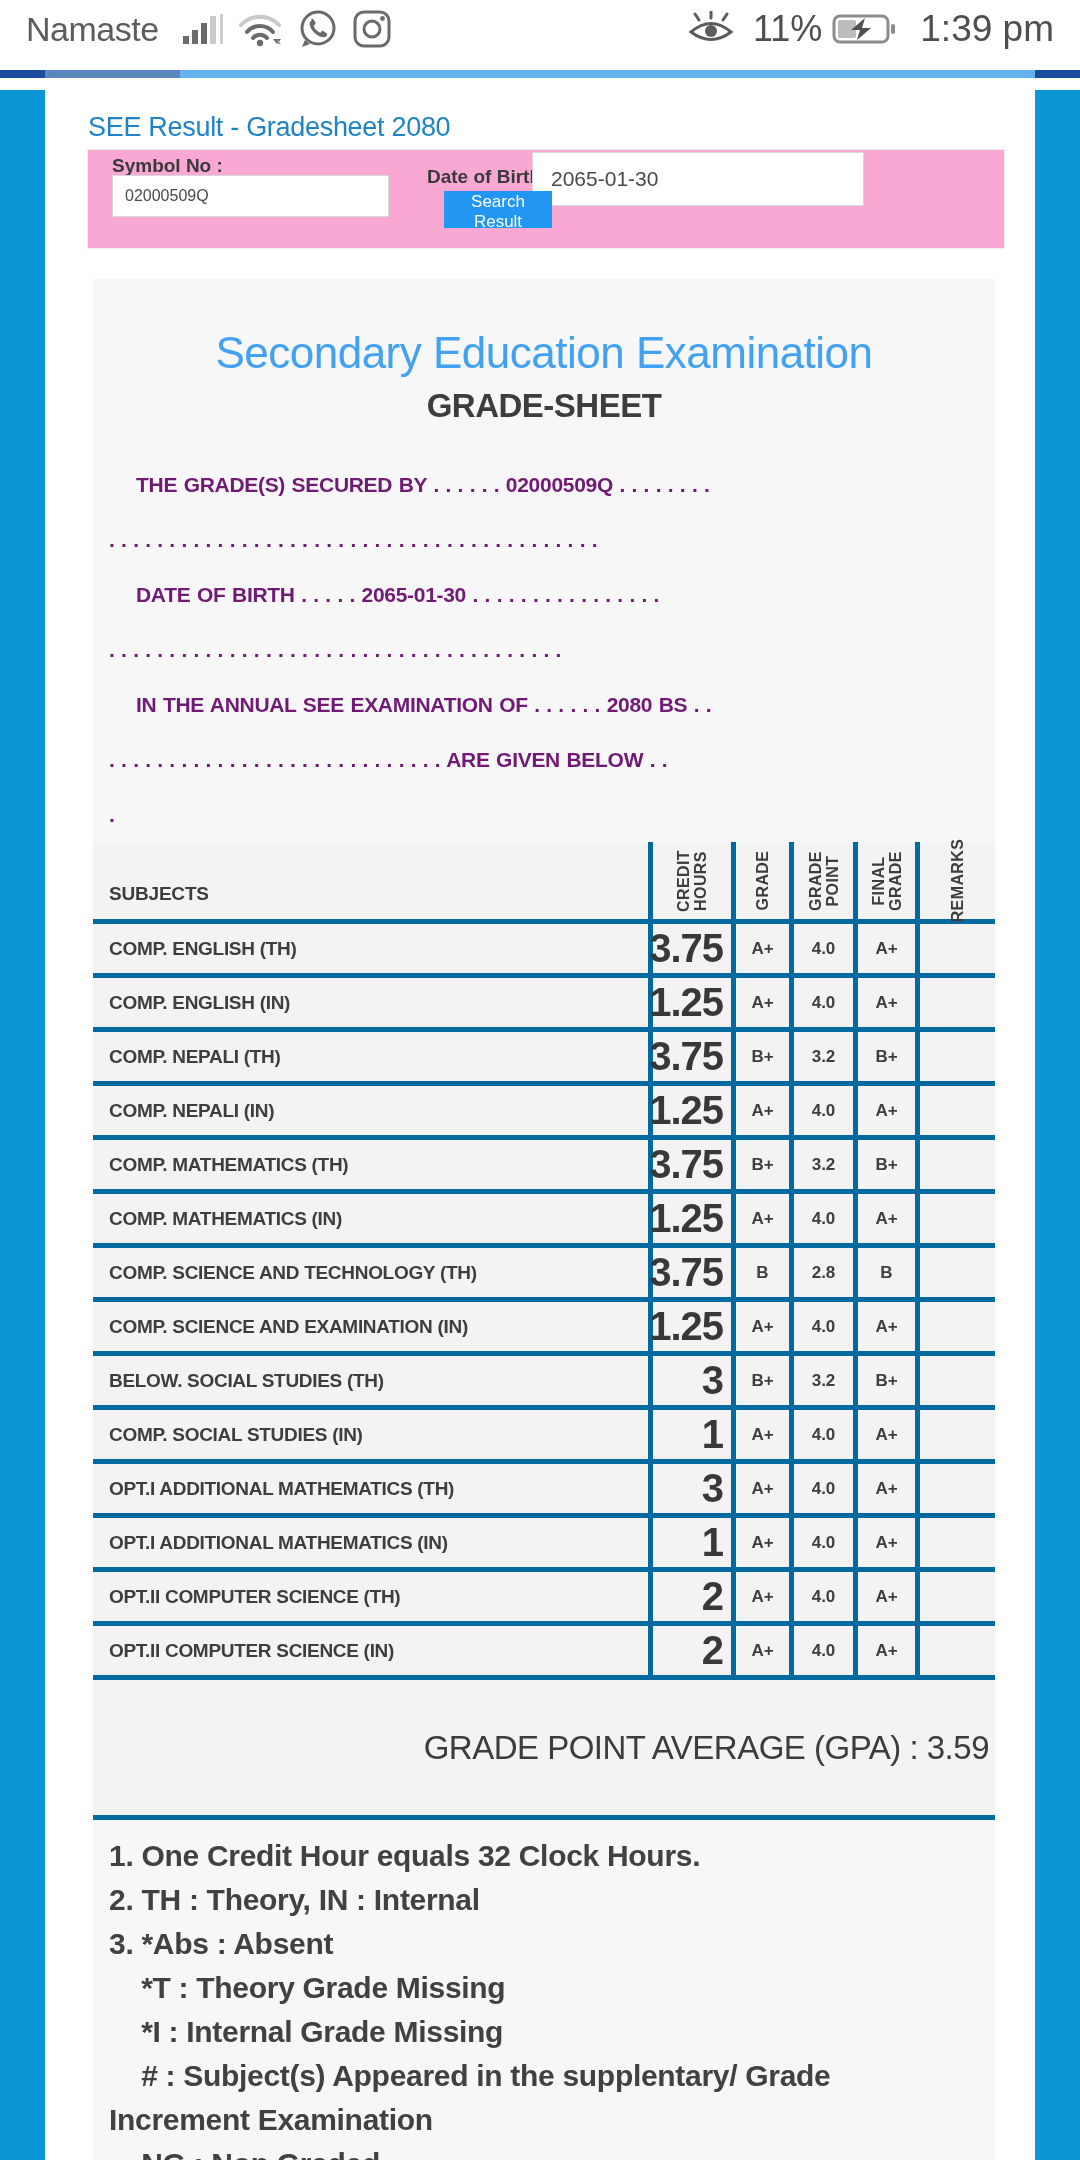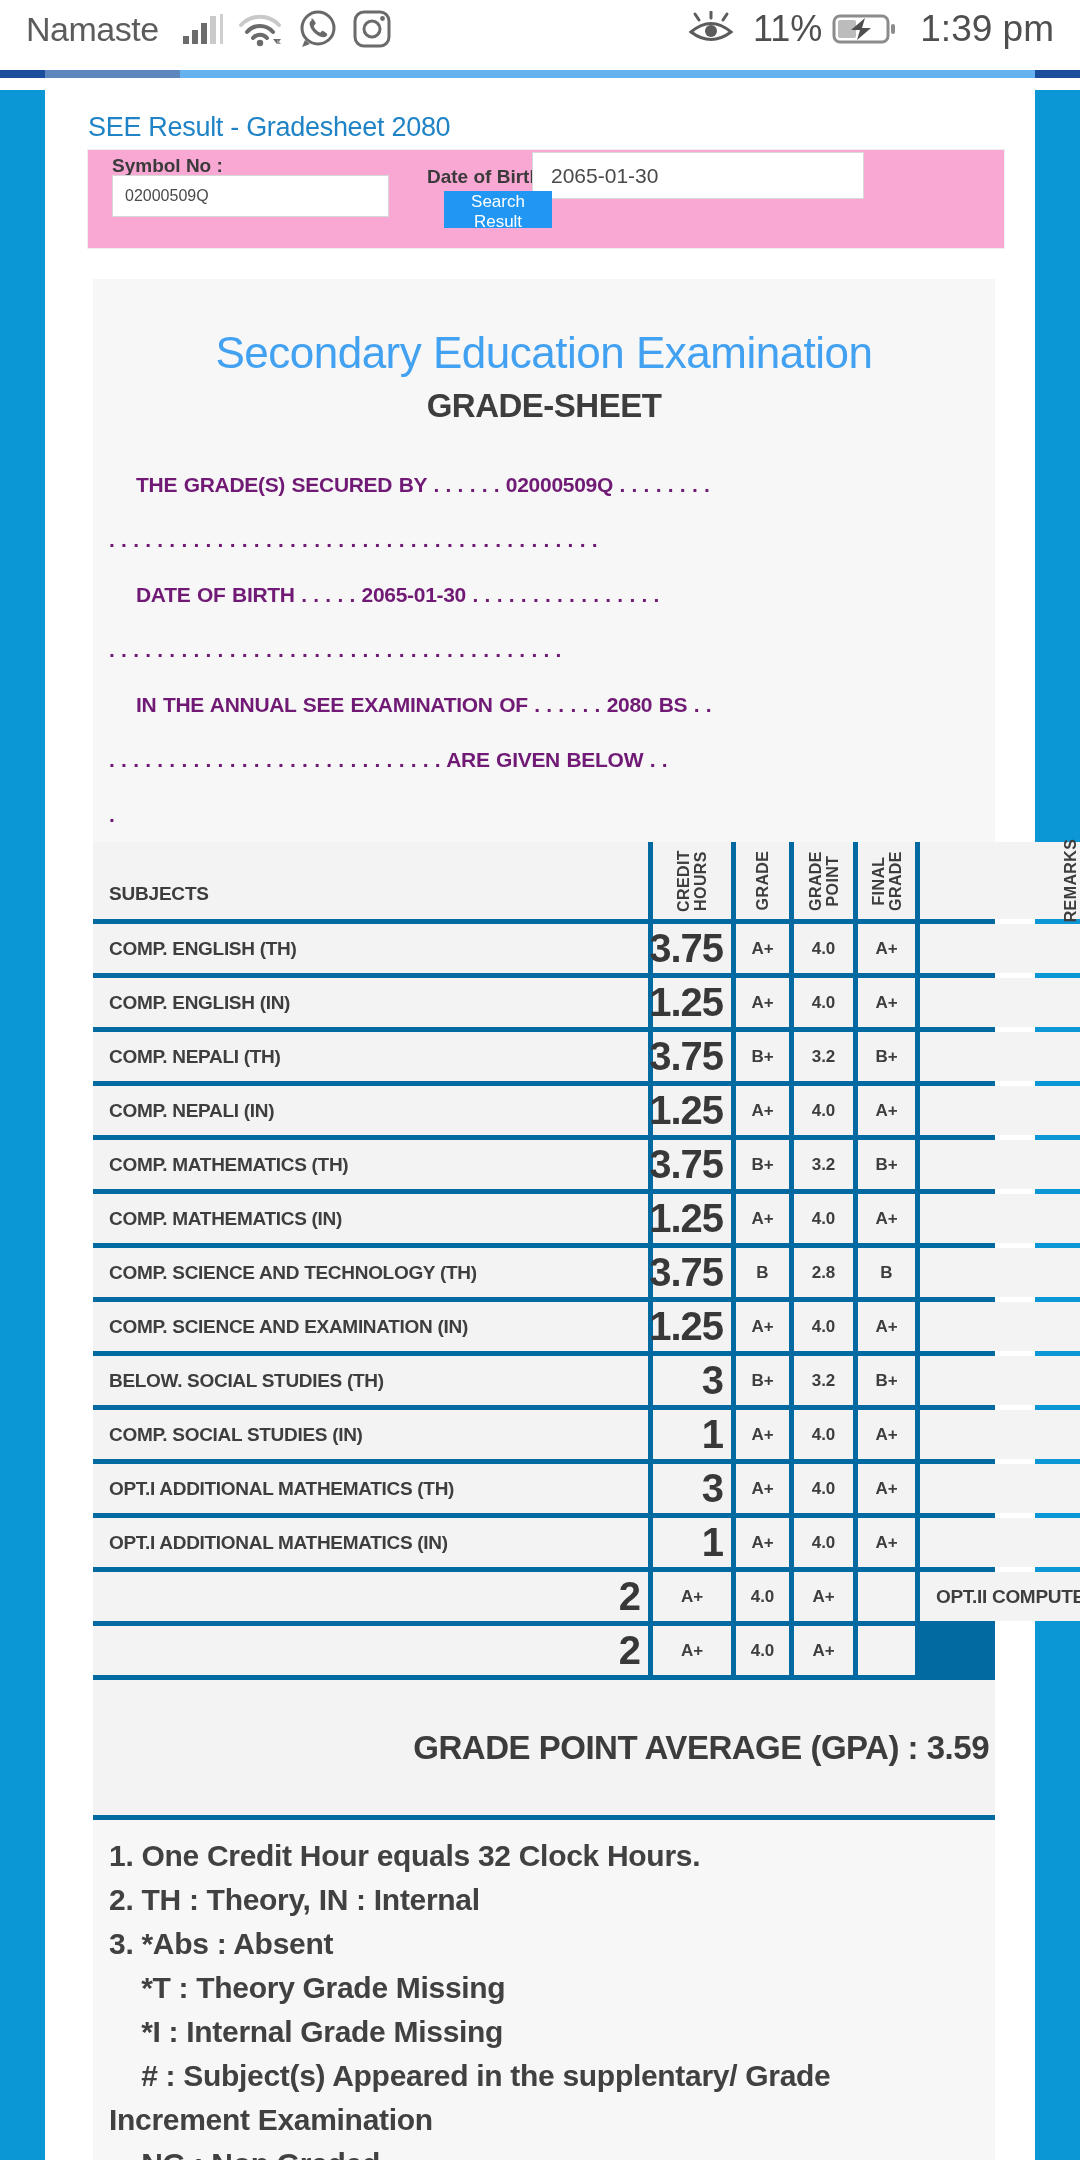--- a/index.html
+++ b/index.html
@@ -26,41 +26,41 @@
   .sb-left{left:0;} .sb-rightb{right:0;}
   .content{margin:0 45px;position:relative;}
   
   .toplink{display:block;margin:34px 0 6px 43px;font-size:27px;color:#1f83c6;text-decoration:none;letter-spacing:-0.3px;}
   .formbox{position:relative;margin-left:42px;width:918px;height:100px;background:#f9a8d4;border:1px solid #efefef;box-sizing:border-box;}
   .formbox label{position:absolute;font-size:19px;font-weight:700;color:#3a3a3a;}
   .lab-symbol{left:24px;top:5px;}
   .lab-dob{left:339px;top:16px;}
   .formbox input{position:absolute;background:#fff;border:1px solid #d8d8d8;color:#4a4a4a;box-sizing:border-box;outline:none;}
   .inp-symbol{left:24px;top:25px;width:277px;height:42px;font-size:16px;padding-left:12px;}
-  .inp-dob{left:444px;top:2px;width:332px;height:47px;font-size:21px;padding-left:18px;}
+  .inp-dob{left:444px;top:2px;width:332px;height:54px;font-size:21px;padding-left:18px;}
   .search-btn{position:absolute;left:356px;top:41px;width:108px;height:37px;background:#2196f3;color:#fff;border:none;font-size:17px;font-family:inherit;cursor:pointer;}
   
   .card{margin-left:48px;margin-top:30px;width:902px;background:#f7f7f7;padding-bottom:80px;box-sizing:border-box;}
   .gs-title{margin:0;padding-top:48px;text-align:center;font-size:44px;line-height:52px;font-weight:400;color:#42a1f0;letter-spacing:-0.5px;}
   .gs-subtitle{margin-top:8px;text-align:center;font-size:33px;line-height:38px;font-weight:700;color:#3d3d3d;letter-spacing:-0.5px;}
   .paras{margin-top:32px;}
   .para{margin:0 16px;font-size:21px;font-weight:700;color:#701a75;line-height:55px;white-space:pre-wrap;text-indent:27px;letter-spacing:-0.3px;word-spacing:1px;}
   
   .gtable{margin-top:0;background:#0369a1;padding-bottom:5px;}
   .ggrid{display:grid;grid-template-columns:555px 78px 53px 59px 57px 1fr;column-gap:5px;row-gap:5px;}
   .hcell{background:#f3f3f4;height:77px;position:relative;color:#3d3d3d;}
   .hc-subj{display:flex;align-items:flex-end;padding:0 0 14px 16px;box-sizing:border-box;font-size:19px;font-weight:700;letter-spacing:-0.2px;}
   .vh{position:absolute;inset:0;display:flex;align-items:center;justify-content:center;}
   .vt{display:inline-block;transform:rotate(-90deg);white-space:pre-line;text-align:center;font-size:16px;font-weight:700;line-height:17px;letter-spacing:0.4px;color:#3d3d3d;}
   .cell{background:#f3f3f4;height:49px;display:flex;align-items:center;color:#3e3e3e;}
   .c-subject{padding-left:16px;font-size:19px;font-weight:700;letter-spacing:-0.3px;white-space:nowrap;}
   .c-credit{justify-content:flex-end;padding-right:8px;font-size:40px;font-weight:700;letter-spacing:-1px;color:#383838;}
   .c-mid{justify-content:center;font-size:17px;font-weight:700;}
   .gpa-block{margin-top:5px;height:135px;background:#f3f3f4;display:flex;align-items:center;justify-content:flex-end;padding-right:6px;box-sizing:border-box;}
-  .gpa-text{font-size:33px;font-weight:700;color:#3c3c3c;letter-spacing:-0.5px;}
+  .gpa-text{font-size:33px;font-weight:400;color:#3c3c3c;letter-spacing:-0.5px;}
   
   .notes{margin:0 16px;padding-top:14px;font-size:30px;font-weight:700;color:#414141;line-height:44px;white-space:pre-wrap;letter-spacing:-0.3px;}
 </style>
 </head>
 <body>
 
 <div class="statusbar">
   <span class="carrier">Namaste</span>
 
   <span class="sicon">
@@ -255,20 +255,21 @@
             <div class="cell c-mid">A+</div>
             <div class="cell c-mid">4.0</div>
             <div class="cell c-mid">A+</div>
             <div class="cell c-mid"></div>
             <div class="cell c-subject">OPT.I ADDITIONAL MATHEMATICS (IN)</div>
             <div class="cell c-credit">1</div>
             <div class="cell c-mid">A+</div>
             <div class="cell c-mid">4.0</div>
             <div class="cell c-mid">A+</div>
             <div class="cell c-mid"></div>
+            <div class="cell c-subject">OPT.II COMPUTER SCIENCE (TH)</div>
             <div class="cell c-credit">2</div>
             <div class="cell c-mid">A+</div>
             <div class="cell c-mid">4.0</div>
             <div class="cell c-mid">A+</div>
             <div class="cell c-mid"></div>
             <div class="cell c-subject">OPT.II COMPUTER SCIENCE (IN)</div>
             <div class="cell c-credit">2</div>
             <div class="cell c-mid">A+</div>
             <div class="cell c-mid">4.0</div>
             <div class="cell c-mid">A+</div>

